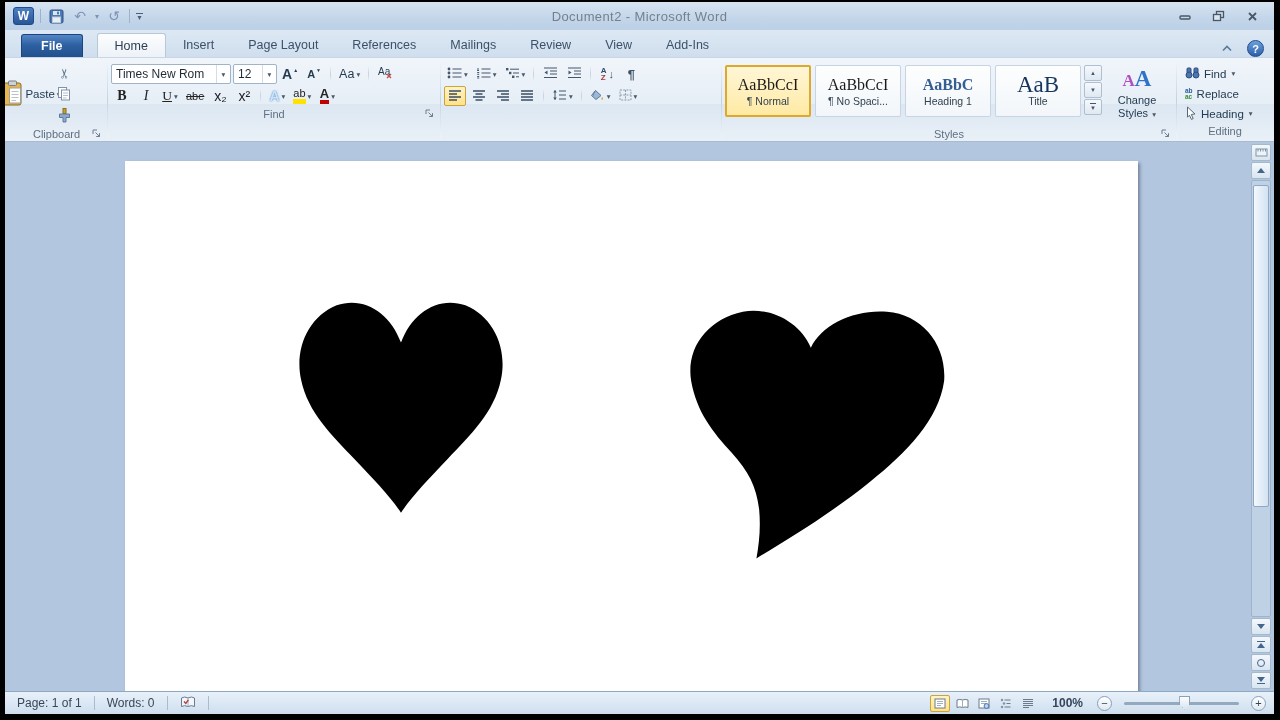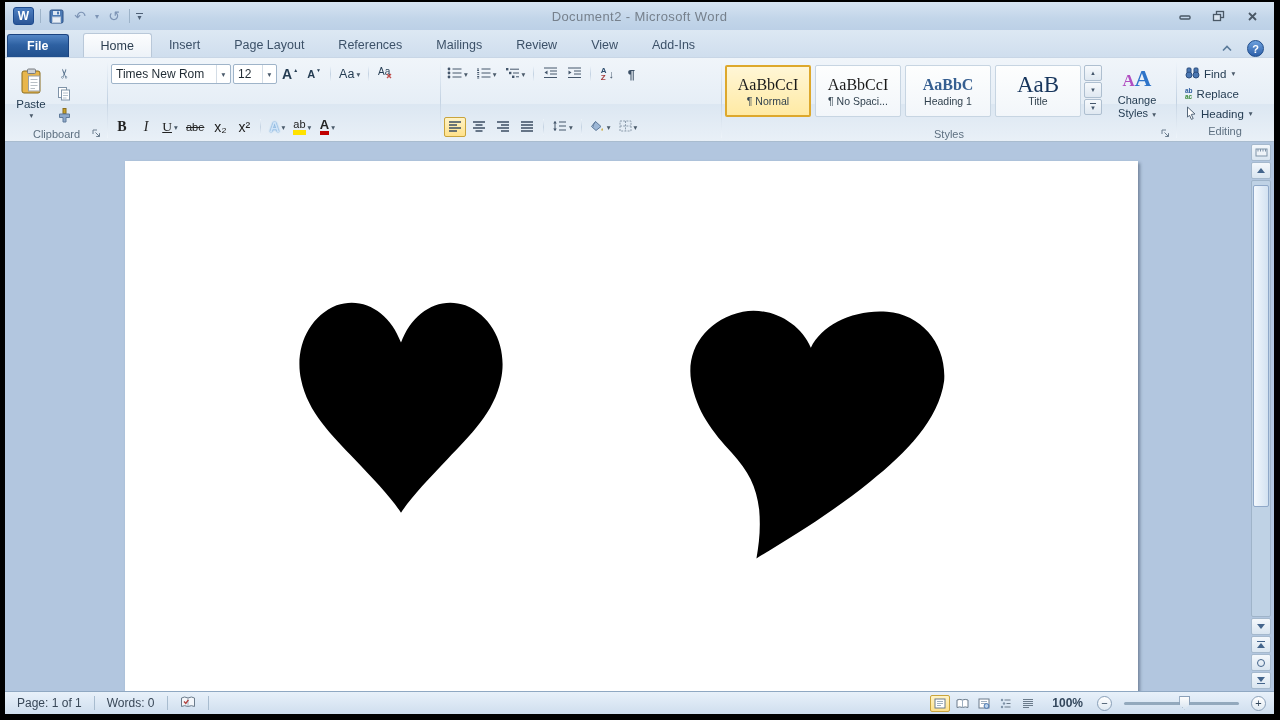--- a/index.html
+++ b/index.html
@@ -21,21 +21,21 @@
   .qat-btn { min-width:18px; height:18px; display:flex; align-items:center; justify-content:center;
     font-size:14px; color:#7d94b5; border-radius:2px; }
   .qat-dd { font-size:8px; color:#7d94b5; }
   .qat-more { display:flex; flex-direction:column; align-items:center; font-size:8px; color:#4e6076; line-height:4px; }
   .qat-more .bar { width:7px; border-top:1px solid #4e6076; margin-bottom:2px; }
   .win-controls { margin-left:auto; display:flex; gap:7px; z-index:2; }
   .win-btn { width:27px; height:17px; display:flex; align-items:center; justify-content:center; border-radius:2px; }
 
   
   .tabrow { position:relative; height:27px; background:linear-gradient(#dde8f3,#cfdeee);
-    display:flex; align-items:flex-end; padding:0 0 0 2px; }
+    display:flex; align-items:flex-end; padding:0 0 0 16px; }
   .file-tab { height:23px; padding:0 19px; margin-right:14px; border-radius:3px 3px 0 0;
     background:linear-gradient(#5587c6,#2e61a2 45%,#21508d); color:#fff; font-size:12.5px; font-weight:bold;
     display:flex; align-items:center; border:1px solid #1c4480; border-bottom:none; }
   .tab { height:24px; padding:0 17px; display:flex; align-items:center; font-size:12.5px; color:#3c5168; }
   .tab.active { background:linear-gradient(#fcfdfe,#edf2f8); border:1px solid #b9c8d9; border-bottom:none;
     border-radius:3px 3px 0 0; color:#2c3e50; }
   .tabrow-right { margin-left:auto; display:flex; align-items:center; gap:10px; padding-right:10px; }
   .collapse-btn { width:20px; height:16px; display:flex; align-items:center; justify-content:center; }
   .help-btn { width:17px; height:17px; border-radius:50%; border:1px solid #1f4c8a;
     background:linear-gradient(#6ca0dd,#2d5fa9); color:#fff; font-size:11px; font-weight:bold;
@@ -50,27 +50,27 @@
   .g-label { height:15px; display:flex; align-items:center; justify-content:center;
     font-size:11px; color:#5e7081; position:relative; }
   .launcher { position:absolute; right:2px; bottom:2px; width:11px; height:11px; display:flex;
     align-items:center; justify-content:center; }
   .btn-s { height:20px; min-width:22px; padding:0 2px; display:inline-flex; align-items:center;
     justify-content:center; border:1px solid transparent; border-radius:2px; gap:1px; }
   .btn-s.on, .cell.on, .view-btn.on { background:linear-gradient(#fff3c6,#ffe18a); border:1px solid #c9a43c; }
   .dd { font-size:7.5px; color:#4a5a6a; margin-left:1px; }
 
   
-  .paste-btn { width:44px; display:flex; flex-direction:column; align-items:center; justify-content:center;
+  .paste-btn { width:44px; display:flex; flex-direction:row; align-items:center; justify-content:center;
     gap:1px; border:1px solid transparent; border-radius:2px; font-size:11.5px; color:#243c52; }
   .clip-col { display:flex; flex-direction:column; justify-content:flex-start; padding-top:2px; gap:2px; }
   .scissors { font-size:13px; color:#56718c; transform:rotate(-90deg); }
 
   
-  .font-grid { display:flex; flex-direction:column;gap:31px; }
+  .font-grid { display:flex; flex-direction:column; }
   .frow { display:flex; align-items:center; margin-top:3px; gap:2px; }
   .combo { display:flex; align-items:center; background:#fff; border:1px solid #9fb4c9; height:20px;
     font-size:12px; color:#1f2a33; padding-left:4px; border-radius:2px; }
   .combo .arrow { width:14px; align-self:stretch; display:flex; align-items:center; justify-content:center;
     font-size:7.5px; color:#49596a; border-left:1px solid #d4dde6; margin-left:3px; }
   .grow-a { font-size:14px; font-weight:bold; color:#243c52; }
   .shrink-a { font-size:11px; font-weight:bold; color:#243c52; }
   .mini-caret { font-size:8px; color:#243c52; position:relative; top:-4px; }
   .b-bold { font-family:"Liberation Serif",serif; font-weight:bold; font-size:14px; color:#222; }
   .b-ital { font-family:"Liberation Serif",serif; font-style:italic; font-size:14px; color:#222; }

